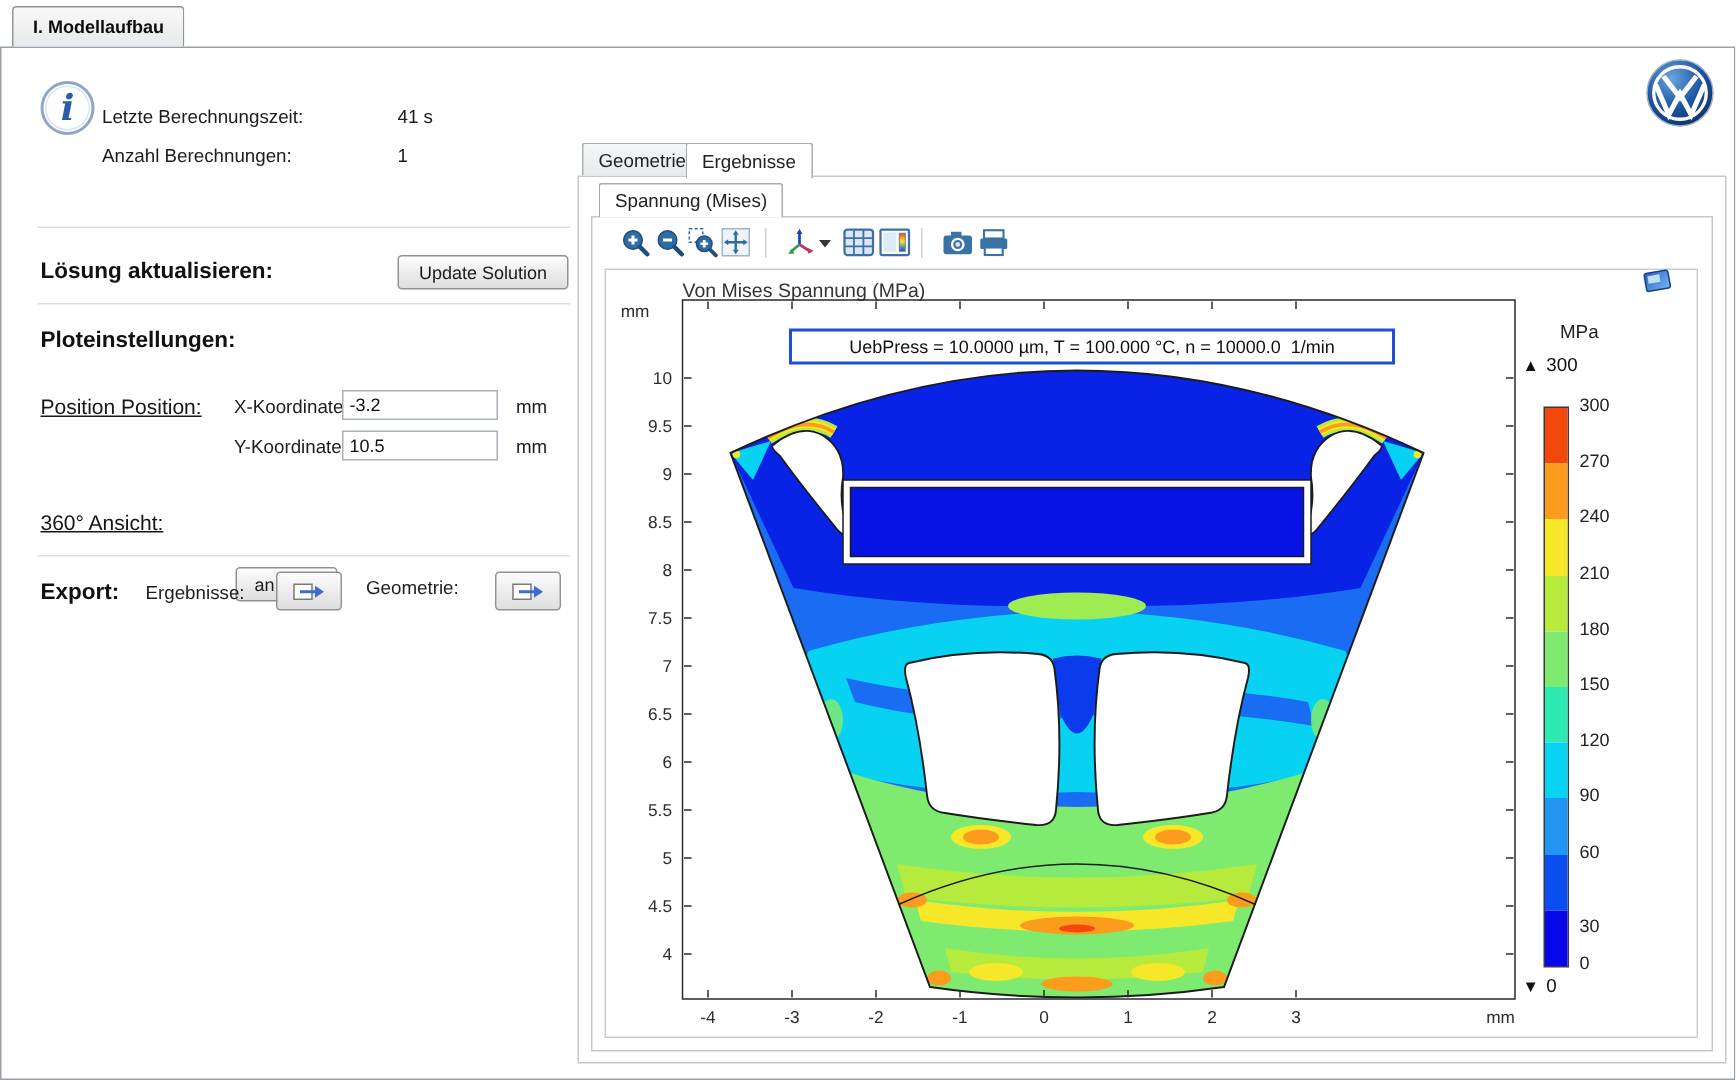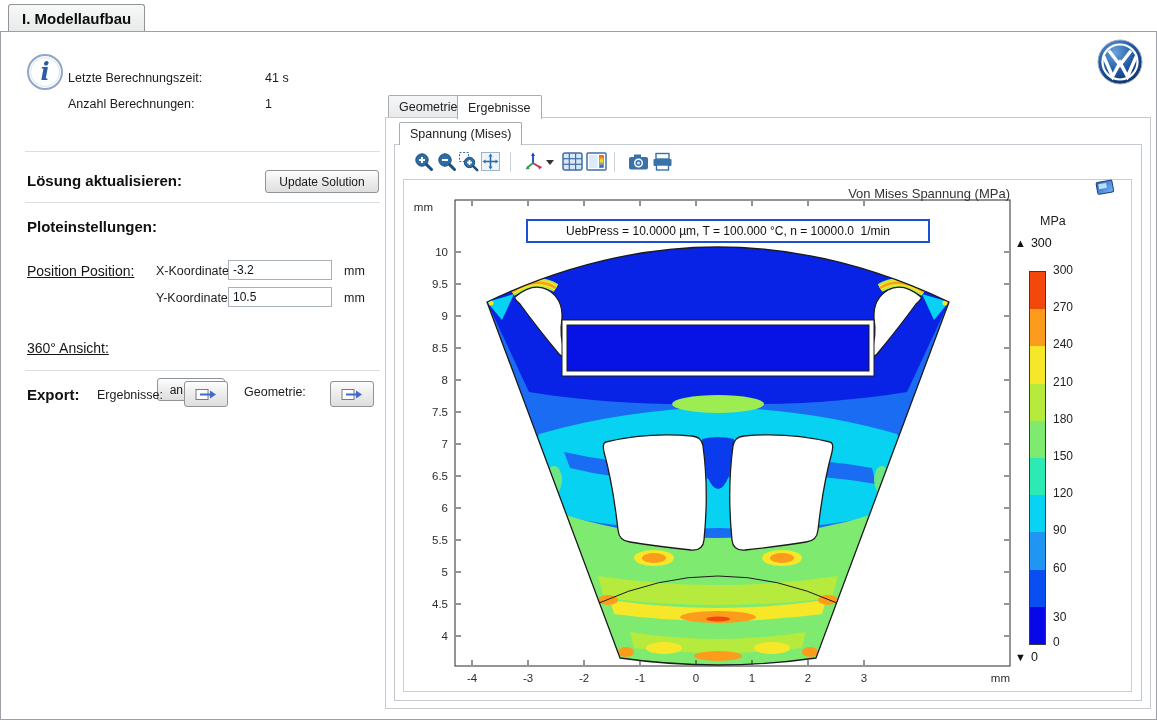--- a/index.html
+++ b/index.html
@@ -2,21 +2,21 @@
 <html><head>
 <meta charset="utf-8">
 <style>
   html,body{margin:0;padding:0;background:#fff;}
   .stage{position:relative;width:1157px;height:720px;background:#fff;
          font-family:"Liberation Sans",sans-serif;color:#1a1a1a;overflow:hidden;}
   .frame{position:absolute;left:0;top:31px;width:1155px;height:687px;
          border:1px solid #9aa0a6;pointer-events:none;}
   
   .mtab{position:absolute;top:4px;height:26px;display:flex;align-items:center;
-        padding:0 13px;font-weight:bold;font-size:15px;color:#0d0d0d;
+        padding:0 13px;font-weight:bold;font-size:12px;color:#0d0d0d;
         border:1px solid #8f9499;border-bottom:none;border-radius:3px 3px 0 0;
         background:linear-gradient(#f8f8f8,#e8e9ea);z-index:2;cursor:default;}
   .mtab.active{background:#fff;height:28px;z-index:3;}
   
   .stab{position:absolute;display:flex;align-items:center;padding:0 10px;
         font-size:12.5px;color:#222;border:1px solid #a6acb2;border-bottom:none;
         border-radius:2px 2px 0 0;background:linear-gradient(#f5f6f7,#e9eaec);
         height:21px;z-index:4;cursor:default;}
   .stab.active{background:#fff;z-index:5;}
   .panel{position:absolute;border:1px solid #c3c9cf;background:#fff;}
@@ -28,21 +28,21 @@
        font-size:12px;color:#1a1a1a;border:1px solid #8f9296;border-radius:3px;
        background:linear-gradient(#fdfdfd,#ebebeb 55%,#dedede);cursor:pointer;}
   .field{position:absolute;width:94px;height:16px;border:1px solid #a9b0b8;
          font-size:12px;padding:1px 4px;color:#111;font-family:"Liberation Sans",sans-serif;}
   .ticon{position:absolute;width:22px;height:22px;cursor:pointer;}
   .tsep{position:absolute;width:1px;height:20px;background:#ccd2d8;}
   .gfx{position:absolute;left:403px;top:179px;width:727px;height:511px;
        background:#fff;border:1px solid #c9ced3;}
   #plot-svg{position:absolute;left:402px;top:180px;width:731px;height:515px;
             font-family:"Liberation Sans",sans-serif;}
-  .ptitle{position:absolute;left:455px;top:186px;width:555px;text-align:right;
+  .ptitle{position:absolute;left:455px;top:186px;width:555px;text-align:left;
           font-size:13px;color:#333;}
   .anno{position:absolute;left:526px;top:219px;width:400px;height:20px;
         border:2px solid #1d4ed8;background:#fff;display:flex;align-items:center;
         justify-content:center;font-size:12px;color:#111;white-space:pre;z-index:6;}
   .tick{stroke:#2a2a2a;stroke-width:1;}
   .tlabel{font-size:11.5px;fill:#2c2c2c;}
   .cbar{position:absolute;left:1029px;top:271px;width:15px;height:372px;
         border:1px solid #3a3a3a;}
   .cblabel{position:absolute;left:1053px;width:40px;font-size:12px;color:#222;}
   .cbunit{position:absolute;left:1040px;top:214px;font-size:12.5px;color:#222;}

